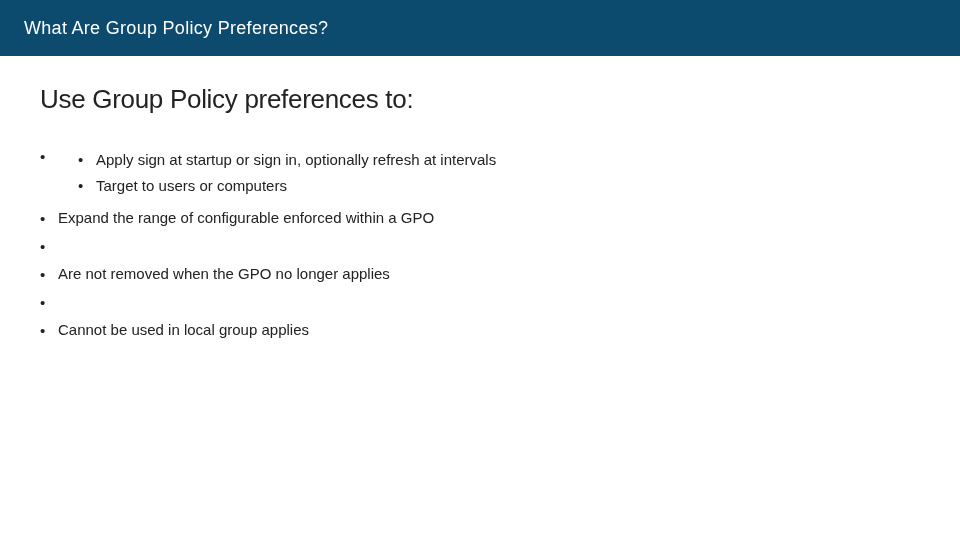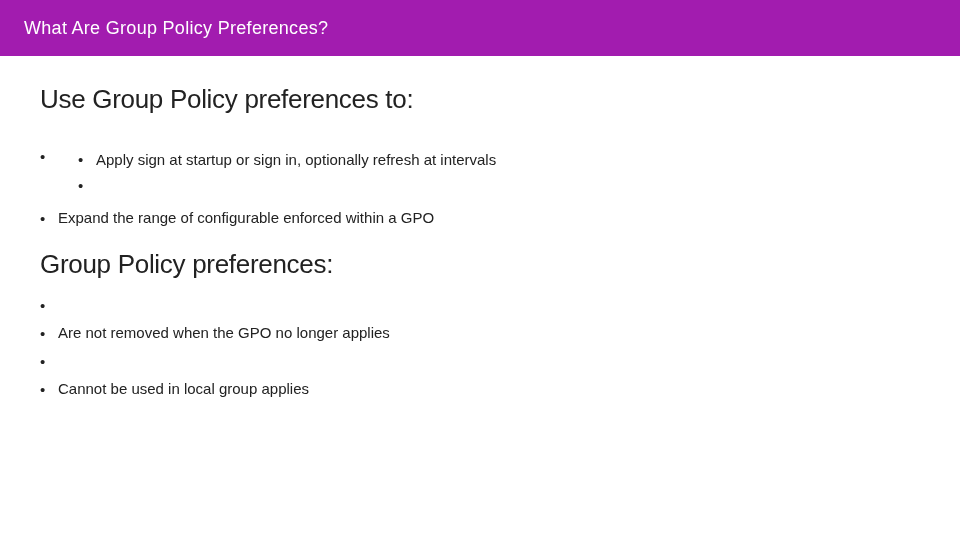--- a/index.html
+++ b/index.html
@@ -10,21 +10,21 @@
 
     body {
       width: 960px;
       height: 540px;
       font-family: 'Segoe UI', Arial, sans-serif;
       background: #ffffff;
       overflow: hidden;
     }
 
     .header-bar {
-      background-color: #a21caf;
+      background-color: #0c4a6e;
       width: 100%;
       padding: 28px 24px;
       height: 48px;
       display: flex;
       align-items: center;
     }
 
     .header-title {
       color: #ffffff;
       font-size: 18px;
@@ -125,31 +125,31 @@
     <li>
       <span class="bullet-dot">•</span>
       <div>
         <ul class="sub-list">
           <li>
             <span class="sub-dot">•</span>
             <span>Apply sign at startup or sign in, optionally refresh at intervals</span>
           </li>
           <li>
             <span class="sub-dot">•</span>
+            <span>Target to users or computers</span>
           </li>
         </ul>
       </div>
     </li>
     <li>
       <span class="bullet-dot">•</span>
       <span>Expand the range of configurable enforced within a GPO</span>
     </li>
   </ul>
 
-  <h2 class="group-policy-heading">Group Policy preferences:</h2>
 
   <ul class="gp-list">
     <li>
       <span class="bullet-dot">•</span>
     </li>
     <li>
       <span class="bullet-dot">•</span>
       <span>Are not removed when the GPO no longer applies</span>
     </li>
     <li>

